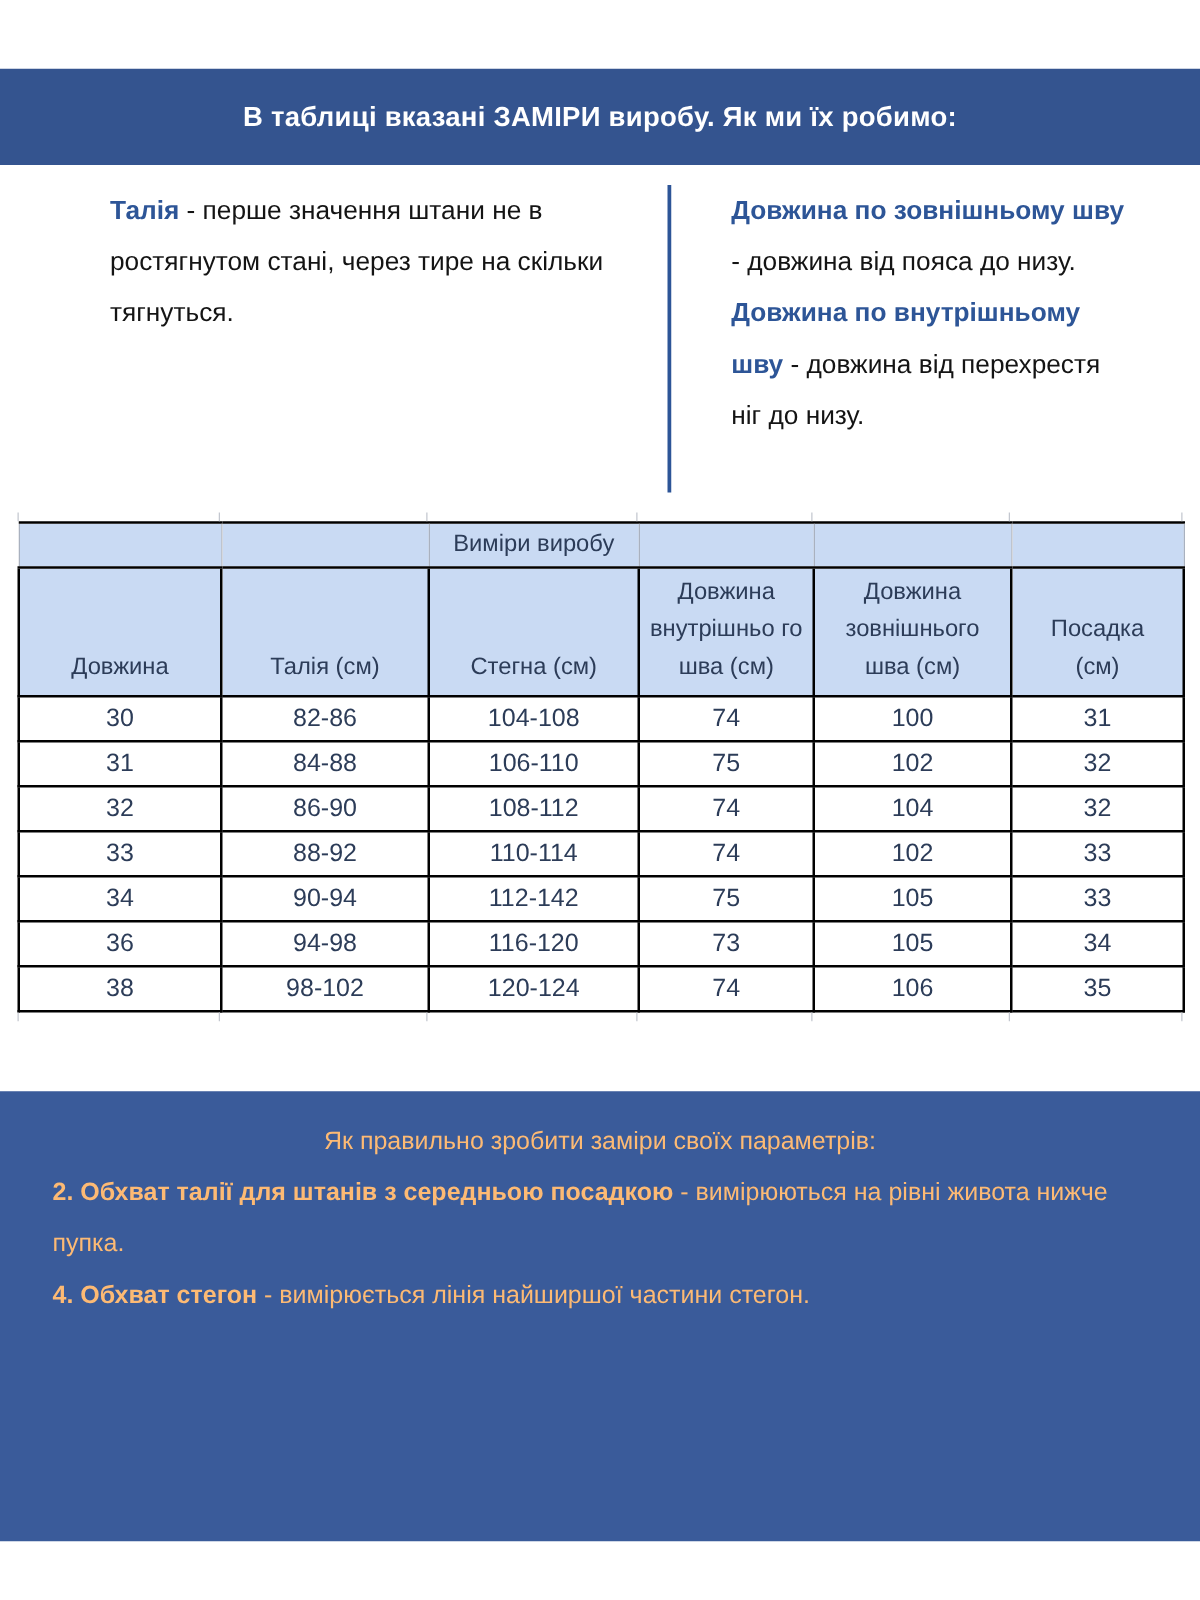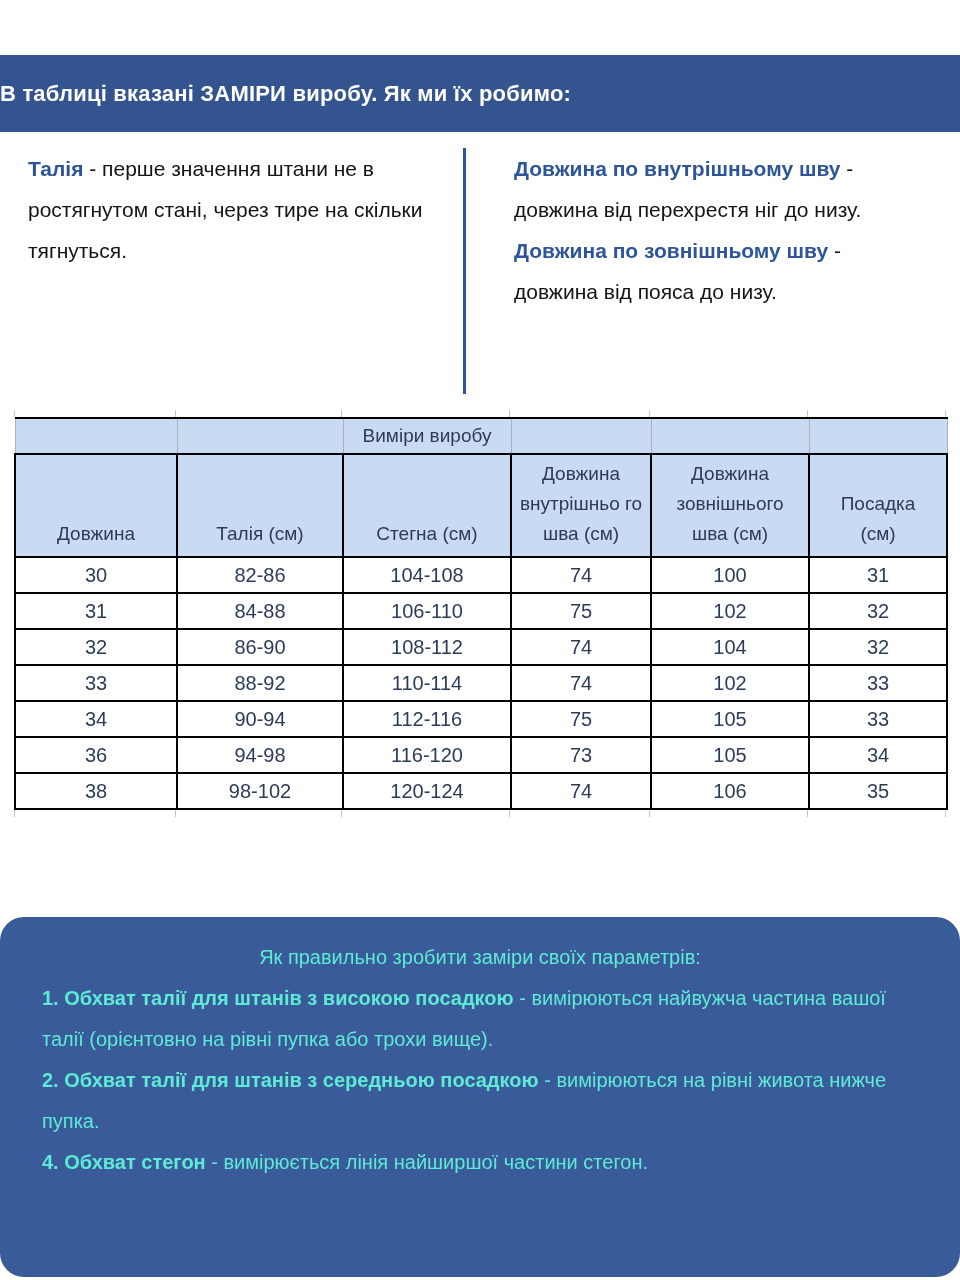--- a/index.html
+++ b/index.html
@@ -14,26 +14,26 @@
   *{box-sizing:border-box;}
   html,body{margin:0;padding:0;}
   body{
     width:960px;height:1280px;background:#ffffff;overflow:hidden;
     font-family:"Liberation Sans","DejaVu Sans",sans-serif;
     -webkit-font-smoothing:antialiased;
   }
   .top-spacer{height:55px;}
   .banner{
     height:77px;background:var(--banner-bg);color:#ffffff;
-    display:flex;align-items:center;
+    display:flex;align-items:center;justify-content:center;
   }
   .banner-title{font-size:22px;font-weight:bold;letter-spacing:.2px;}
 
   .defs{display:flex;margin-top:14px;min-height:250px;}
-  .defs-left{width:463px;padding:2px 22px 0 28px;}
+  .defs-left{width:534px;padding:2px 22px 0 88px;}
   .defs-divider{width:3px;background:var(--divider-blue);height:246px;margin-top:2px;flex:0 0 3px;}
   .defs-right{flex:1;padding:2px 56px 0 48px;}
   .def{margin:0;font-size:21px;line-height:41px;color:#141414;}
   .term{color:var(--term-blue);font-weight:bold;}
 
   .table-wrap{margin:14px 0 0 14px;width:836px;}
   .stub{display:flex;width:932px;height:7px;}
   .stub span{border-right:1px solid #c3c7cf;}
   .stub span:first-child{border-left:1px solid #c3c7cf;}
   .s1{width:162px}.s2{width:166px}.s3{width:168px}.s4{width:140px}.s5{width:158px}.s6{width:138px}
@@ -55,44 +55,44 @@
     font-size:19px;line-height:30px;color:var(--table-text);
     padding:4px 5px 7px;
   }
   tr.head-row td.narrow{padding-left:22px;padding-right:22px;}
   tbody.data-body td{
     border:2px solid #000;text-align:center;vertical-align:middle;
     height:36px;font-size:20px;color:var(--table-text);padding:0;
   }
 
   .bottom{
-    margin-top:100px;height:360px;background:var(--bottom-bg);
-    color:#5eead4;padding:20px 42px 0 42px;border-radius:24px;
+    margin-top:56px;height:360px;background:var(--bottom-bg);
+    color:#fdba74;padding:20px 42px 0 42px;
   }
   .bottom-title{margin:0;text-align:center;font-size:20px;line-height:41px;font-weight:normal;}
   .instr{margin:0;font-size:20px;line-height:41px;}
   .instr b{font-weight:bold;}
 </style>
 </head>
 <body>
 
 <div class="top-spacer"></div>
 
 <div class="banner">
   <div class="banner-title">В таблиці вказані ЗАМІРИ виробу. Як ми їх робимо:</div>
 </div>
 
 <div class="defs">
   <div class="defs-left">
     <p class="def"><span class="term">Талія</span><span> - перше значення штани не в ростягнутом стані, через тире на скільки тягнуться.</span></p>
   </div>
   <div class="defs-divider"></div>
   <div class="defs-right">
+    <p class="def"><span class="term">Довжина по зовнішньому шву</span><span> - довжина від пояса до низу.</span></p>
     <p class="def"><span class="term">Довжина по внутрішньому шву</span><span> - довжина від перехрестя ніг до низу.</span></p>
-    <p class="def"><span class="term">Довжина по зовнішньому шву</span><span> - довжина від пояса до низу.</span></p>
   </div>
 </div>
 
 <div class="table-wrap">
   <div class="stub">
     <span class="s1"></span>
       <span class="s2"></span>
       <span class="s3"></span>
       <span class="s4"></span>
       <span class="s5"></span>
@@ -154,21 +154,21 @@
           <td>33</td>
           <td>88-92</td>
           <td>110-114</td>
           <td>74</td>
           <td>102</td>
           <td>33</td>
         </tr>
         <tr>
           <td>34</td>
           <td>90-94</td>
-          <td>112-116</td>
+          <td>112-142</td>
           <td>75</td>
           <td>105</td>
           <td>33</td>
         </tr>
         <tr>
           <td>36</td>
           <td>94-98</td>
           <td>116-120</td>
           <td>73</td>
           <td>105</td>
@@ -189,16 +189,15 @@
       <span class="s2"></span>
       <span class="s3"></span>
       <span class="s4"></span>
       <span class="s5"></span>
       <span class="s6"></span>
   </div>
 </div>
 
 <div class="bottom">
   <p class="bottom-title">Як правильно зробити заміри своїх параметрів:</p>
-  <p class="instr"><b>1. Обхват талії для штанів з високою посадкою</b><span> - вимірюються найвужча частина вашої талії (орієнтовно на рівні пупка або трохи вище).</span></p>
   <p class="instr"><b>2. Обхват талії для штанів з середньою посадкою</b><span> - вимірюються на рівні живота нижче пупка.</span></p>
   <p class="instr"><b>4. Обхват стегон</b><span> - вимірюється лінія найширшої частини стегон.</span></p>
 </div>
 
 </body></html>

